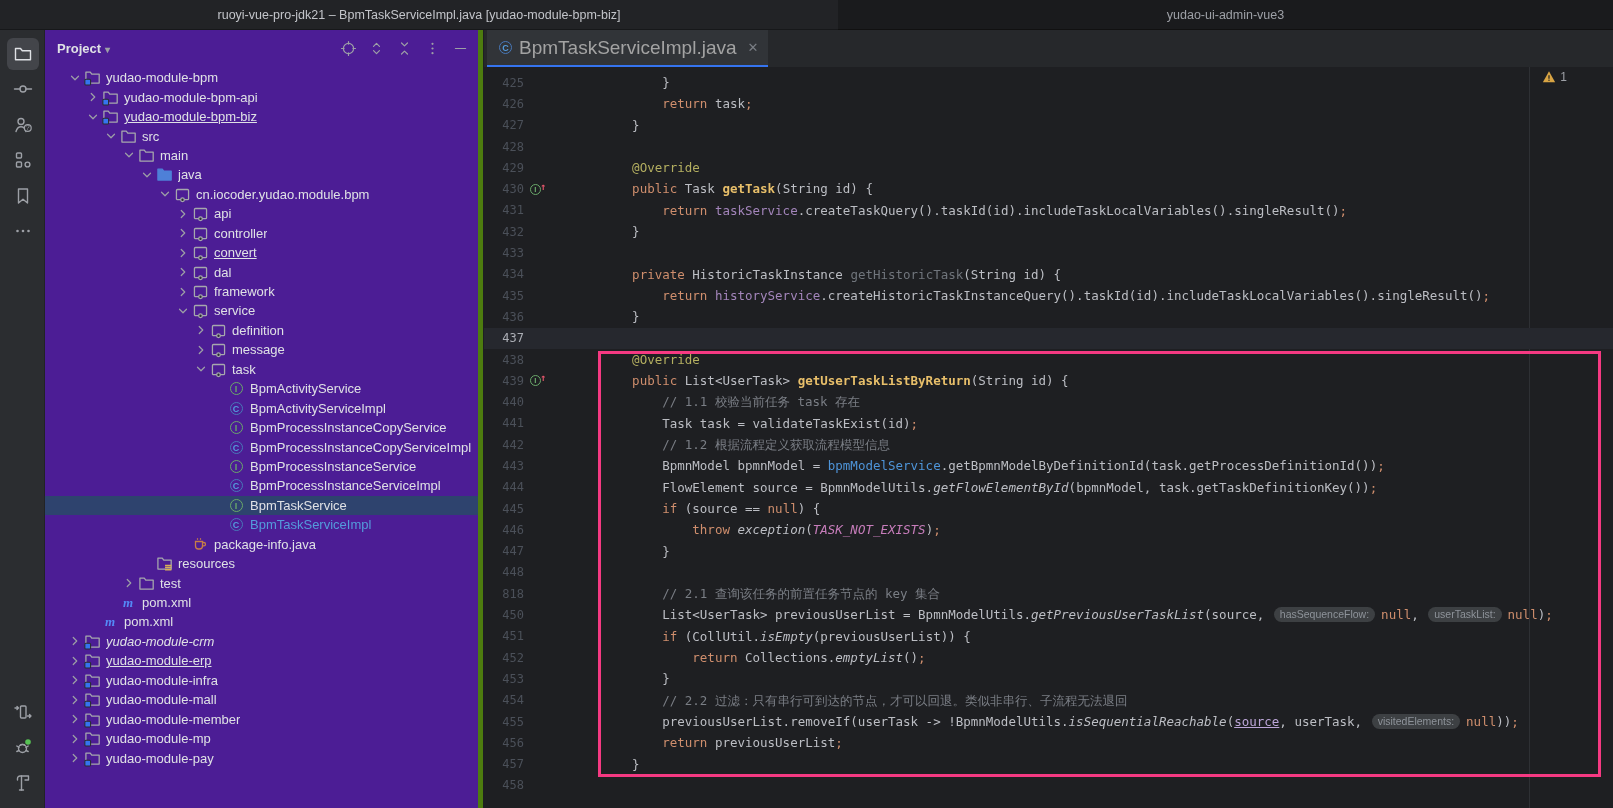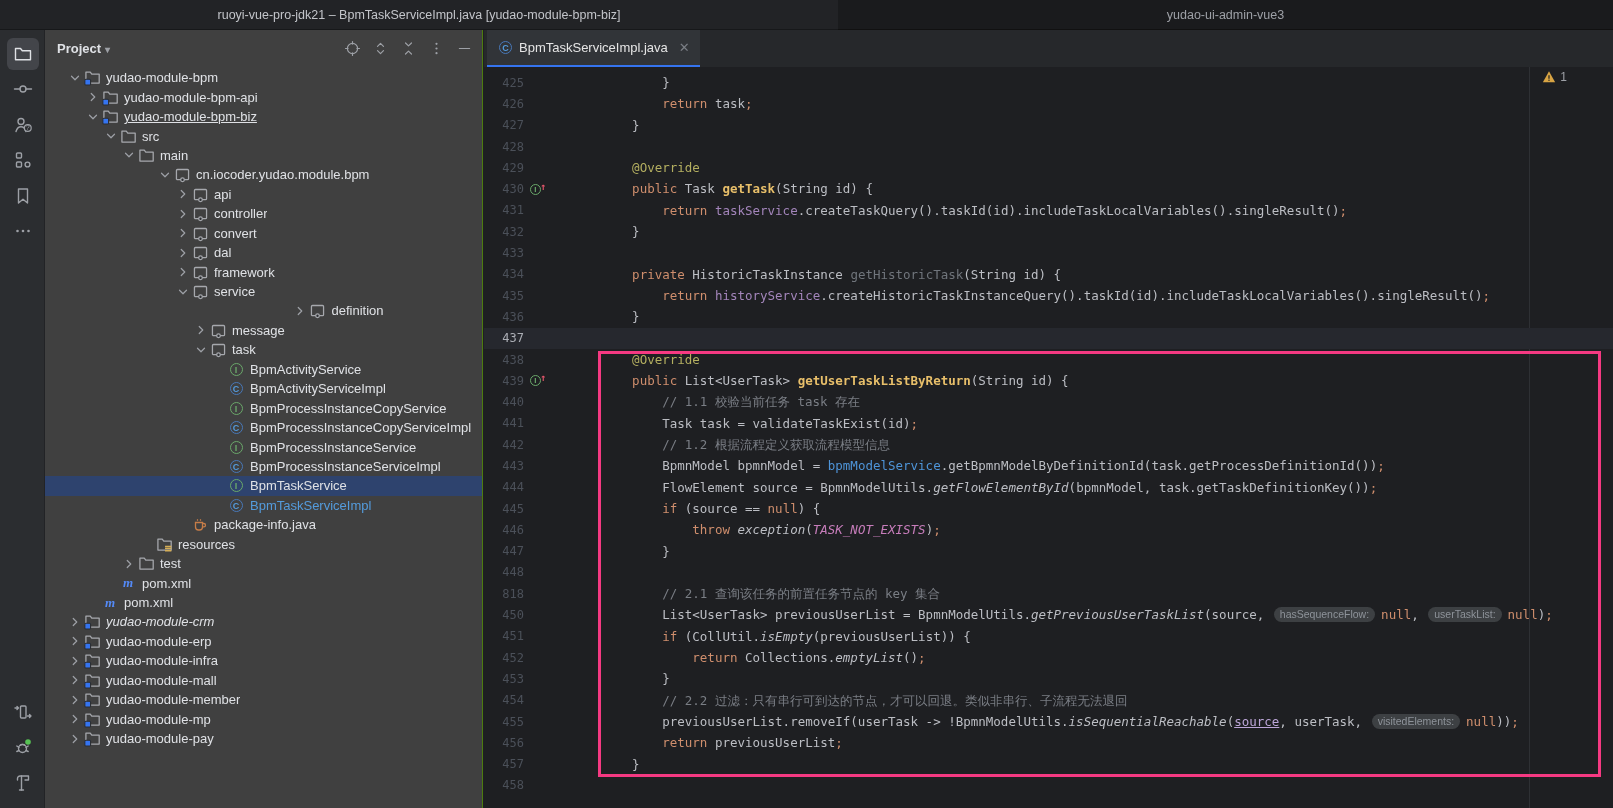--- a/index.html
+++ b/index.html
@@ -14,22 +14,22 @@
             align-items:center;justify-content:center;border-bottom:1px solid #111;}
   
   .activity-bar{position:absolute;left:0;top:30px;width:45px;height:778px;background:#2B2D30;
                 border-right:1px solid #222326;}
   .ab-group-top{position:absolute;top:4px;left:0;width:45px;}
   .ab-group-bottom{position:absolute;bottom:6px;left:0;width:45px;}
   .ab-item{width:32px;height:32px;margin:3.5px auto;border-radius:6px;display:flex;
            align-items:center;justify-content:center;color:#9DA0A6;cursor:pointer;}
   .ab-item.active{background:#43454A;color:#DFE1E5;}
   
-  .project-panel{position:absolute;left:45px;top:30px;width:438px;height:778px;background:#404040;
-                 border-right:1px solid #4d7c0f;overflow:hidden;}
+  .project-panel{position:absolute;left:45px;top:30px;width:438px;height:778px;background:#4c1d95;
+                 border-right:5px solid #4d7c0f;overflow:hidden;}
   .panel-header{height:36px;display:flex;align-items:center;padding:0 6px 0 12px;color:#DFE1E5;}
   .panel-title{font-size:13px;font-weight:bold;display:flex;align-items:center;gap:4px;cursor:pointer;}
   .panel-title .pt-chev{color:#9DA0A6;font-size:10px;transform:translateY(1px);}
   .panel-actions{margin-left:auto;display:flex;align-items:center;gap:4px;}
   .pa-btn{width:24px;height:24px;display:flex;align-items:center;justify-content:center;
           color:#9DA0A6;border-radius:4px;cursor:pointer;}
   .tree{position:absolute;top:36px;left:0;width:438px;bottom:0;padding-top:2px;font-size:13px;color:#DFE1E5;}
   .tree-row{height:19.45px;display:flex;align-items:center;white-space:nowrap;cursor:pointer;}
   .tree-row.selected{background:#2E436E;}
   .tree-row .chev{width:16px;display:flex;align-items:center;justify-content:center;color:#9DA0A6;flex:0 0 16px;}
@@ -41,21 +41,21 @@
        text-align:center;}
   .bdg-if{color:#6AA86A;border:1.2px solid #6AA86A;}
   .bdg-cl{color:#549BDC;border:1.2px solid #4878B8;}
   .bdg-sm{width:11px;height:11px;line-height:10px;font-size:8px;}
   .mvn{font:italic bold 13px "Liberation Serif",serif;color:#548AF7;}
   
   .editor{position:absolute;left:484px;top:30px;width:1129px;height:778px;background:#1E1F22;}
   .tab-bar{position:absolute;top:0;left:0;right:0;height:37px;background:#26282B;display:flex;}
   .tab{margin-left:3px;height:37px;display:flex;align-items:center;gap:7px;padding:0 10px 0 12px;
        background:#313438;border-bottom:2.5px solid #3574F0;cursor:pointer;}
-  .tab-label{font-size:13px;color:#e5e5e5;}
+  .tab-label{font-size:19px;color:#a3a3a3;}
   .tab-close{color:#7A7E85;font-size:13px;margin-left:4px;cursor:pointer;}
   .editor-body{position:absolute;top:37px;left:0;right:0;bottom:0;}
   .guide-line{position:absolute;left:1045px;top:0;bottom:0;width:1px;background:#2E3034;}
   .warning-widget{position:absolute;top:3px;right:46px;display:flex;align-items:center;gap:4px;
                   color:#9DA0A6;font-size:12px;cursor:pointer;}
   .code{position:absolute;top:5px;left:0;right:0;}
   .crow{height:21.3px;display:flex;align-items:center;}
   .crow.current{background:#26282E;}
   .lnum{flex:0 0 28px;margin-left:12px;text-align:right;color:#4B5059;
         font:12px "DejaVu Sans Mono",monospace;}
@@ -257,20 +257,33 @@
               <path d="M4 6l4 4 4-4" fill="none" stroke="currentColor" stroke-width="1.4" stroke-linecap="round" stroke-linejoin="round"></path>
             </svg>
           </span>
           <span class="t-icon">
             <svg width="17" height="17" viewBox="0 0 16 16">
               <path d="M1.8 3h4.1l1.4 1.8h7v8.4H1.8z" fill="none" stroke="currentColor" stroke-width="1.2" stroke-linejoin="round"></path>
             </svg>
           </span>
           <span class="t-label">main</span>
         </div>
+        <div class="tree-row" style="padding-left: 94px;">
+          <span class="chev">
+            <svg width="14" height="14" viewBox="0 0 16 16">
+              <path d="M4 6l4 4 4-4" fill="none" stroke="currentColor" stroke-width="1.4" stroke-linecap="round" stroke-linejoin="round"></path>
+            </svg>
+          </span>
+          <span class="t-icon">
+            <svg width="17" height="17" viewBox="0 0 16 16">
+              <path d="M1.8 3h4.1l1.4 1.8h7v8.4H1.8z" fill="#4E80D8" stroke="#4E80D8" stroke-width="1.2" stroke-linejoin="round"></path>
+            </svg>
+          </span>
+          <span class="t-label">java</span>
+        </div>
         <div class="tree-row" style="padding-left: 112px;">
           <span class="chev">
             <svg width="14" height="14" viewBox="0 0 16 16">
               <path d="M4 6l4 4 4-4" fill="none" stroke="currentColor" stroke-width="1.4" stroke-linecap="round" stroke-linejoin="round"></path>
             </svg>
           </span>
           <span class="t-icon">
             <svg width="17" height="17" viewBox="0 0 16 16">
               <rect x="2.3" y="3.3" width="11.4" height="9.6" rx="1" fill="none" stroke="currentColor" stroke-width="1.2"></rect>
               <circle cx="8" cy="12.9" r="1.7" fill="#2B2D30" stroke="currentColor" stroke-width="1.2"></circle>
@@ -299,77 +312,77 @@
             </svg>
           </span>
           <span class="t-icon">
             <svg width="17" height="17" viewBox="0 0 16 16">
               <rect x="2.3" y="3.3" width="11.4" height="9.6" rx="1" fill="none" stroke="currentColor" stroke-width="1.2"></rect>
               <circle cx="8" cy="12.9" r="1.7" fill="#2B2D30" stroke="currentColor" stroke-width="1.2"></circle>
             </svg>
           </span>
           <span class="t-label">controller</span>
         </div>
+        <div class="tree-row" style="padding-left: 130px; text-decoration: underline;">
+          <span class="chev">
+            <svg width="14" height="14" viewBox="0 0 16 16">
+              <path d="M6 4l4 4-4 4" fill="none" stroke="currentColor" stroke-width="1.4" stroke-linecap="round" stroke-linejoin="round"></path>
+            </svg>
+          </span>
+          <span class="t-icon">
+            <svg width="17" height="17" viewBox="0 0 16 16">
+              <rect x="2.3" y="3.3" width="11.4" height="9.6" rx="1" fill="none" stroke="currentColor" stroke-width="1.2"></rect>
+              <circle cx="8" cy="12.9" r="1.7" fill="#2B2D30" stroke="currentColor" stroke-width="1.2"></circle>
+            </svg>
+          </span>
+          <span class="t-label">convert</span>
+        </div>
         <div class="tree-row" style="padding-left: 130px;">
           <span class="chev">
             <svg width="14" height="14" viewBox="0 0 16 16">
               <path d="M6 4l4 4-4 4" fill="none" stroke="currentColor" stroke-width="1.4" stroke-linecap="round" stroke-linejoin="round"></path>
             </svg>
           </span>
           <span class="t-icon">
             <svg width="17" height="17" viewBox="0 0 16 16">
               <rect x="2.3" y="3.3" width="11.4" height="9.6" rx="1" fill="none" stroke="currentColor" stroke-width="1.2"></rect>
               <circle cx="8" cy="12.9" r="1.7" fill="#2B2D30" stroke="currentColor" stroke-width="1.2"></circle>
             </svg>
           </span>
-          <span class="t-label">convert</span>
+          <span class="t-label">dal</span>
         </div>
         <div class="tree-row" style="padding-left: 130px;">
           <span class="chev">
             <svg width="14" height="14" viewBox="0 0 16 16">
               <path d="M6 4l4 4-4 4" fill="none" stroke="currentColor" stroke-width="1.4" stroke-linecap="round" stroke-linejoin="round"></path>
             </svg>
           </span>
           <span class="t-icon">
             <svg width="17" height="17" viewBox="0 0 16 16">
               <rect x="2.3" y="3.3" width="11.4" height="9.6" rx="1" fill="none" stroke="currentColor" stroke-width="1.2"></rect>
               <circle cx="8" cy="12.9" r="1.7" fill="#2B2D30" stroke="currentColor" stroke-width="1.2"></circle>
             </svg>
           </span>
-          <span class="t-label">dal</span>
+          <span class="t-label">framework</span>
         </div>
         <div class="tree-row" style="padding-left: 130px;">
           <span class="chev">
             <svg width="14" height="14" viewBox="0 0 16 16">
-              <path d="M6 4l4 4-4 4" fill="none" stroke="currentColor" stroke-width="1.4" stroke-linecap="round" stroke-linejoin="round"></path>
-            </svg>
-          </span>
-          <span class="t-icon">
-            <svg width="17" height="17" viewBox="0 0 16 16">
-              <rect x="2.3" y="3.3" width="11.4" height="9.6" rx="1" fill="none" stroke="currentColor" stroke-width="1.2"></rect>
-              <circle cx="8" cy="12.9" r="1.7" fill="#2B2D30" stroke="currentColor" stroke-width="1.2"></circle>
-            </svg>
-          </span>
-          <span class="t-label">framework</span>
-        </div>
-        <div class="tree-row" style="padding-left: 130px;">
-          <span class="chev">
-            <svg width="14" height="14" viewBox="0 0 16 16">
               <path d="M4 6l4 4 4-4" fill="none" stroke="currentColor" stroke-width="1.4" stroke-linecap="round" stroke-linejoin="round"></path>
             </svg>
           </span>
           <span class="t-icon">
             <svg width="17" height="17" viewBox="0 0 16 16">
               <rect x="2.3" y="3.3" width="11.4" height="9.6" rx="1" fill="none" stroke="currentColor" stroke-width="1.2"></rect>
               <circle cx="8" cy="12.9" r="1.7" fill="#2B2D30" stroke="currentColor" stroke-width="1.2"></circle>
             </svg>
           </span>
           <span class="t-label">service</span>
         </div>
-        <div class="tree-row" style="padding-left: 148px; justify-content: center;">
+        <div class="tree-row" style="padding-left: 148px;">
           <span class="chev">
             <svg width="14" height="14" viewBox="0 0 16 16">
               <path d="M6 4l4 4-4 4" fill="none" stroke="currentColor" stroke-width="1.4" stroke-linecap="round" stroke-linejoin="round"></path>
             </svg>
           </span>
           <span class="t-icon">
             <svg width="17" height="17" viewBox="0 0 16 16">
               <rect x="2.3" y="3.3" width="11.4" height="9.6" rx="1" fill="none" stroke="currentColor" stroke-width="1.2"></rect>
               <circle cx="8" cy="12.9" r="1.7" fill="#2B2D30" stroke="currentColor" stroke-width="1.2"></circle>
             </svg>
@@ -515,21 +528,21 @@
             </svg>
           </span>
           <span class="t-icon">
             <svg width="17" height="17" viewBox="0 0 16 16">
               <path d="M1.8 3h4.1l1.4 1.8h7v8.4H1.8z" fill="none" stroke="currentColor" stroke-width="1.2" stroke-linejoin="round"></path>
               <rect x="0.8" y="9.6" width="5.4" height="5.4" rx="1" fill="#3574F0" stroke="#2B2D30" stroke-width="1"></rect>
             </svg>
           </span>
           <span class="t-label">yudao-module-crm</span>
         </div>
-        <div class="tree-row" style="padding-left: 22px;">
+        <div class="tree-row" style="padding-left: 22px; text-decoration: underline;">
           <span class="chev">
             <svg width="14" height="14" viewBox="0 0 16 16">
               <path d="M6 4l4 4-4 4" fill="none" stroke="currentColor" stroke-width="1.4" stroke-linecap="round" stroke-linejoin="round"></path>
             </svg>
           </span>
           <span class="t-icon">
             <svg width="17" height="17" viewBox="0 0 16 16">
               <path d="M1.8 3h4.1l1.4 1.8h7v8.4H1.8z" fill="none" stroke="currentColor" stroke-width="1.2" stroke-linejoin="round"></path>
               <rect x="0.8" y="9.6" width="5.4" height="5.4" rx="1" fill="#3574F0" stroke="#2B2D30" stroke-width="1"></rect>
             </svg>

